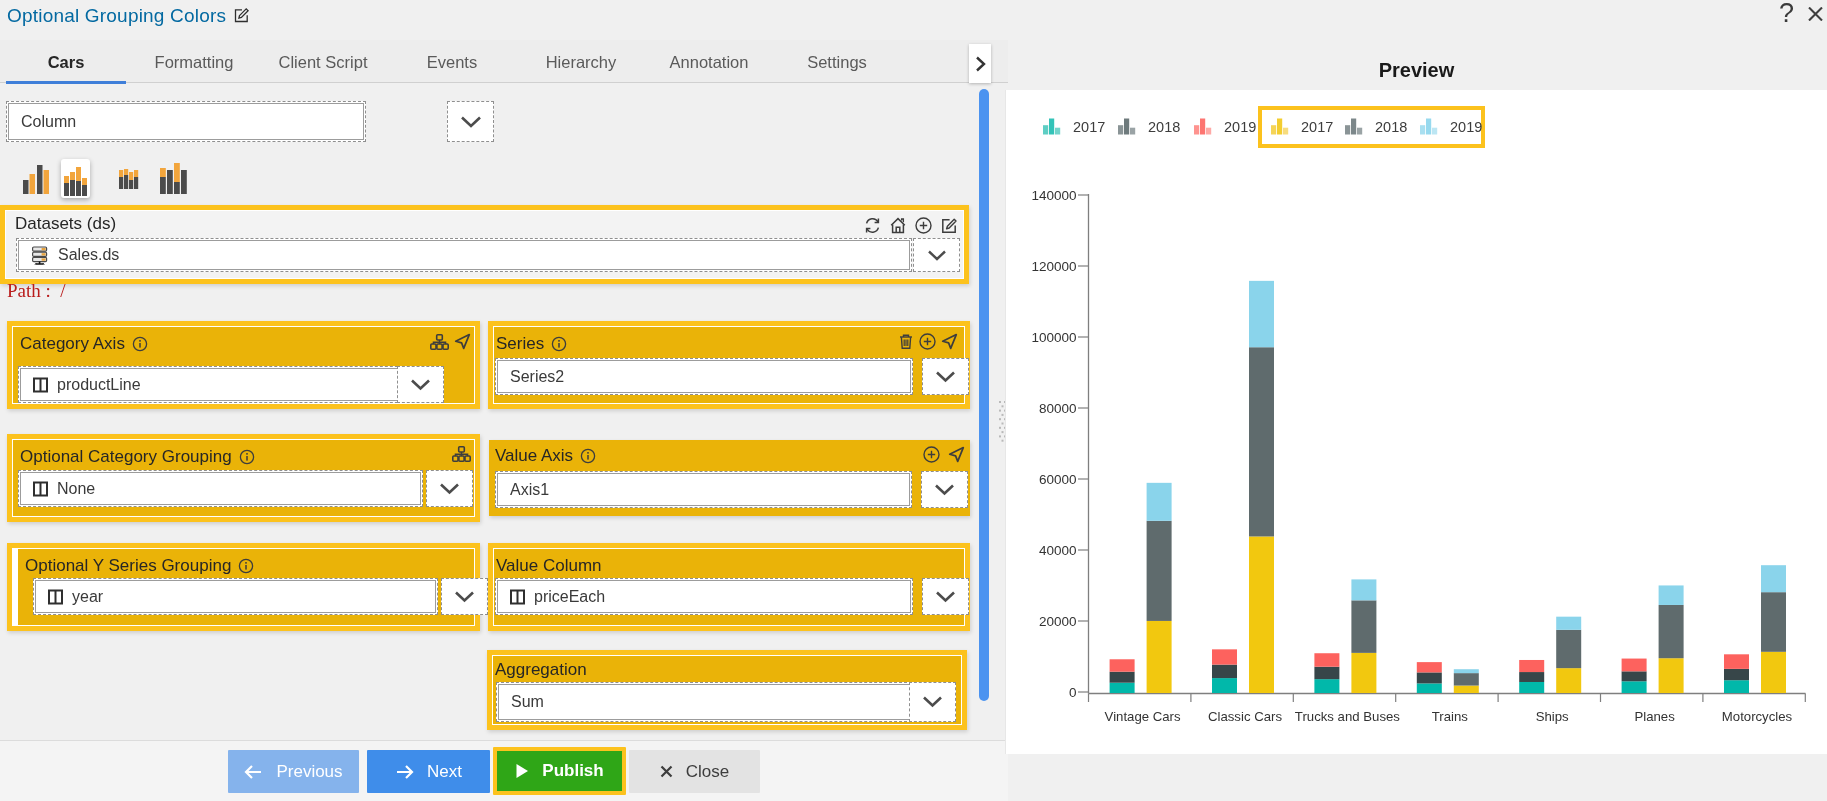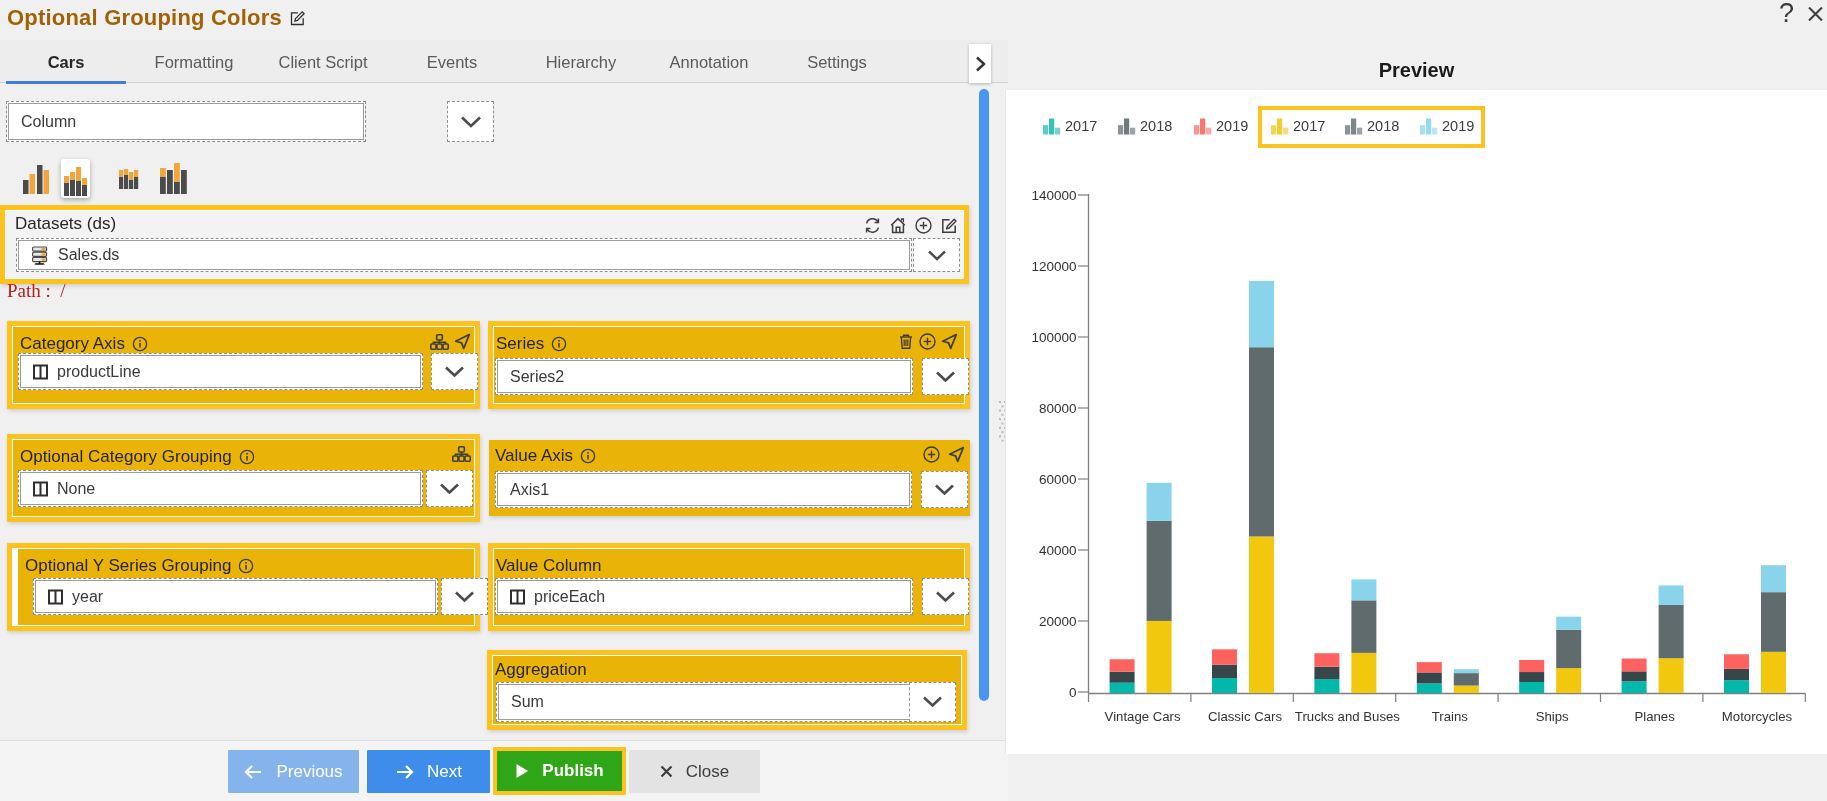--- a/index.html
+++ b/index.html
@@ -1,21 +1,21 @@
 <!DOCTYPE html>
 <html><head>
 <meta charset="utf-8">
 <style>
 * { margin:0; padding:0; box-sizing:border-box; }
 html,body { width:1827px; height:801px; }
 body { position:relative; overflow:hidden; background:#f0f0f0; font-family:"Liberation Sans",sans-serif; color:#2b2b2b; }
 .abs { position:absolute; }
 
 
-.hdr { position:absolute; left:7px; top:5px; font-size:22px; letter-spacing:-0.2px; font-weight:bold; color:#a16207; letter-spacing:0.2px; }
+.hdr { position:absolute; left:7px; top:5px; font-size:19px; letter-spacing:-0.2px; font-weight:normal; color:#0369a1; letter-spacing:0.2px; }
 .hdr svg { vertical-align:-2px; margin-left:7px; }
 
 
 .tabbar { position:absolute; left:0; top:40px; width:1008px; height:43px; background:#ededed; border-bottom:1px solid #d0d0d0; }
 .tab { position:absolute; top:40px; height:42px; line-height:44px; font-size:16.5px; color:#5a5a5a; text-align:center; }
 .tab.active { color:#262626; font-weight:bold; }
 .tab-underline { position:absolute; left:6px; top:81px; width:120px; height:3px; background:#3f7fd9; }
 .tabnext { position:absolute; left:969px; top:44px; width:22px; height:39px; background:#fff; box-shadow:0 1px 3px rgba(0,0,0,.25); display:flex; align-items:center; justify-content:center; }
 
 
@@ -37,21 +37,21 @@
 .footband { position:absolute; left:0; top:740px; width:1008px; height:61px; background:#f4f4f4; border-top:1px solid #dcdcdc; }
 .btn { position:absolute; top:750px; height:43px; color:#fff; font-size:17px; display:flex; align-items:center; justify-content:center; gap:13px; border-radius:1px; }
 .btn svg { display:block; }
 
 
 .sbar { position:absolute; left:979px; top:89px; width:10px; height:612px; background:#4b93f0; border-radius:5px; }
 
 
 .rpanel { position:absolute; left:1006px; top:90px; width:821px; height:664px; background:#fff; }
 .pvtitle { position:absolute; left:1006px; top:59px; width:821px; text-align:center; font-size:20px; font-weight:bold; color:#1a1a1a; }
-.legend { position:absolute; display:flex; gap:4px; font-size:14.5px; color:#3d3d3d; }
+.legend { position:absolute; display:flex; align-items:center; gap:12px; font-size:14.5px; color:#3d3d3d; }
 </style>
 </head>
 <body>
 
 <div class="hdr">Optional Grouping Colors<svg width="17" height="17" viewBox="0 0 17 17" fill="none" stroke="#2f2f2f" stroke-width="1.3">
       <path d="M14.2 8.2 V14.5 H2.5 V2.8 H9"></path>
       <path d="M6.5 8.6 L13.2 1.9 L15.1 3.8 L8.4 10.5 L5.9 11.2 Z"></path>
     </svg></div>
 
 <div class="tabbar"></div>
@@ -180,21 +180,21 @@
           <rect x="6.7" y="0.8" width="5.6" height="5.2" rx="1" fill="none" stroke="#3d3d3d" stroke-width="1.6"></rect>
 <rect x="0.8" y="10" width="5.2" height="5.2" rx="1" fill="none" stroke="#3d3d3d" stroke-width="1.6"></rect>
 <rect x="6.9" y="10" width="5.2" height="5.2" rx="1" fill="none" stroke="#3d3d3d" stroke-width="1.6"></rect>
 <rect x="13" y="10" width="5.2" height="5.2" rx="1" fill="none" stroke="#3d3d3d" stroke-width="1.6"></rect>
 <path d="M9.5 6 V10 M3.4 10 V8.3 H15.6 V10" fill="none" stroke="#3d3d3d" stroke-width="1.4"></path>
         </svg>
         <svg width="17" height="17" viewBox="0 0 17 17">
           <path d="M1.7 8.2 L15.3 1.6 L9.7 15.4 L7.6 9.9 Z" fill="none" stroke="#3d3d3d" stroke-width="1.7" stroke-linejoin="round"></path>
         </svg>
       </div>
-  <div class="combo" style="left:5px; top:26px; width:460px;">
+  <div class="combo" style="left:5px; top:39px; width:426px;">
     <div class="cin" style="width:405px;">
           <div class="cin2"><svg width="15" height="16" viewBox="0 0 15 16">
               <rect x="1" y="1.5" width="13" height="13" fill="none" stroke="#2f2f2f" stroke-width="2"></rect>
               <line x1="7.5" y1="1.5" x2="7.5" y2="14.5" stroke="#2f2f2f" stroke-width="2"></line>
             </svg>productLine</div>
         </div>
     <div class="cbtn">
           <svg width="21" height="12" viewBox="0 0 21 12">
             <path d="M2 1.5 L10.5 9.5 L19 1.5" fill="none" stroke="#4c4c4c" stroke-width="2.6"></path>
           </svg>

